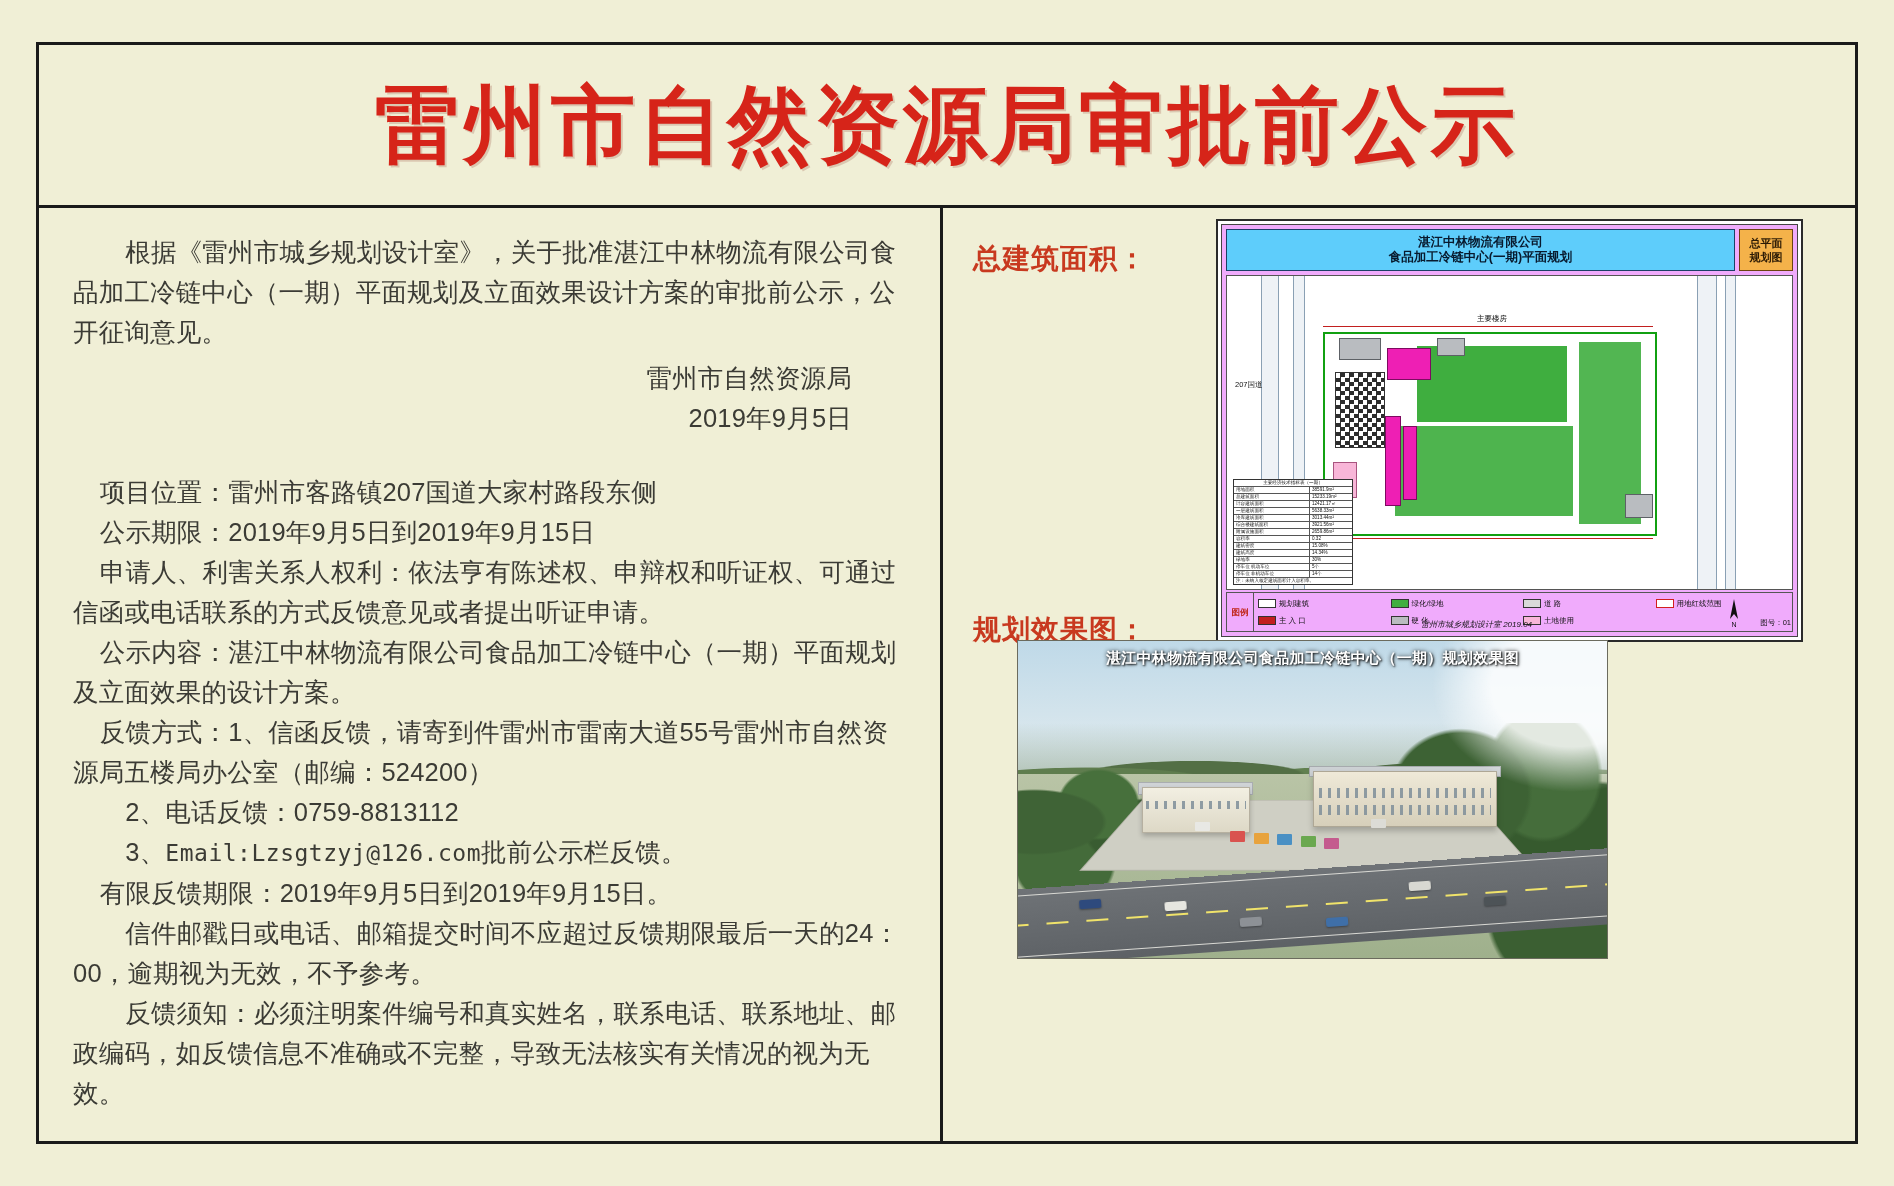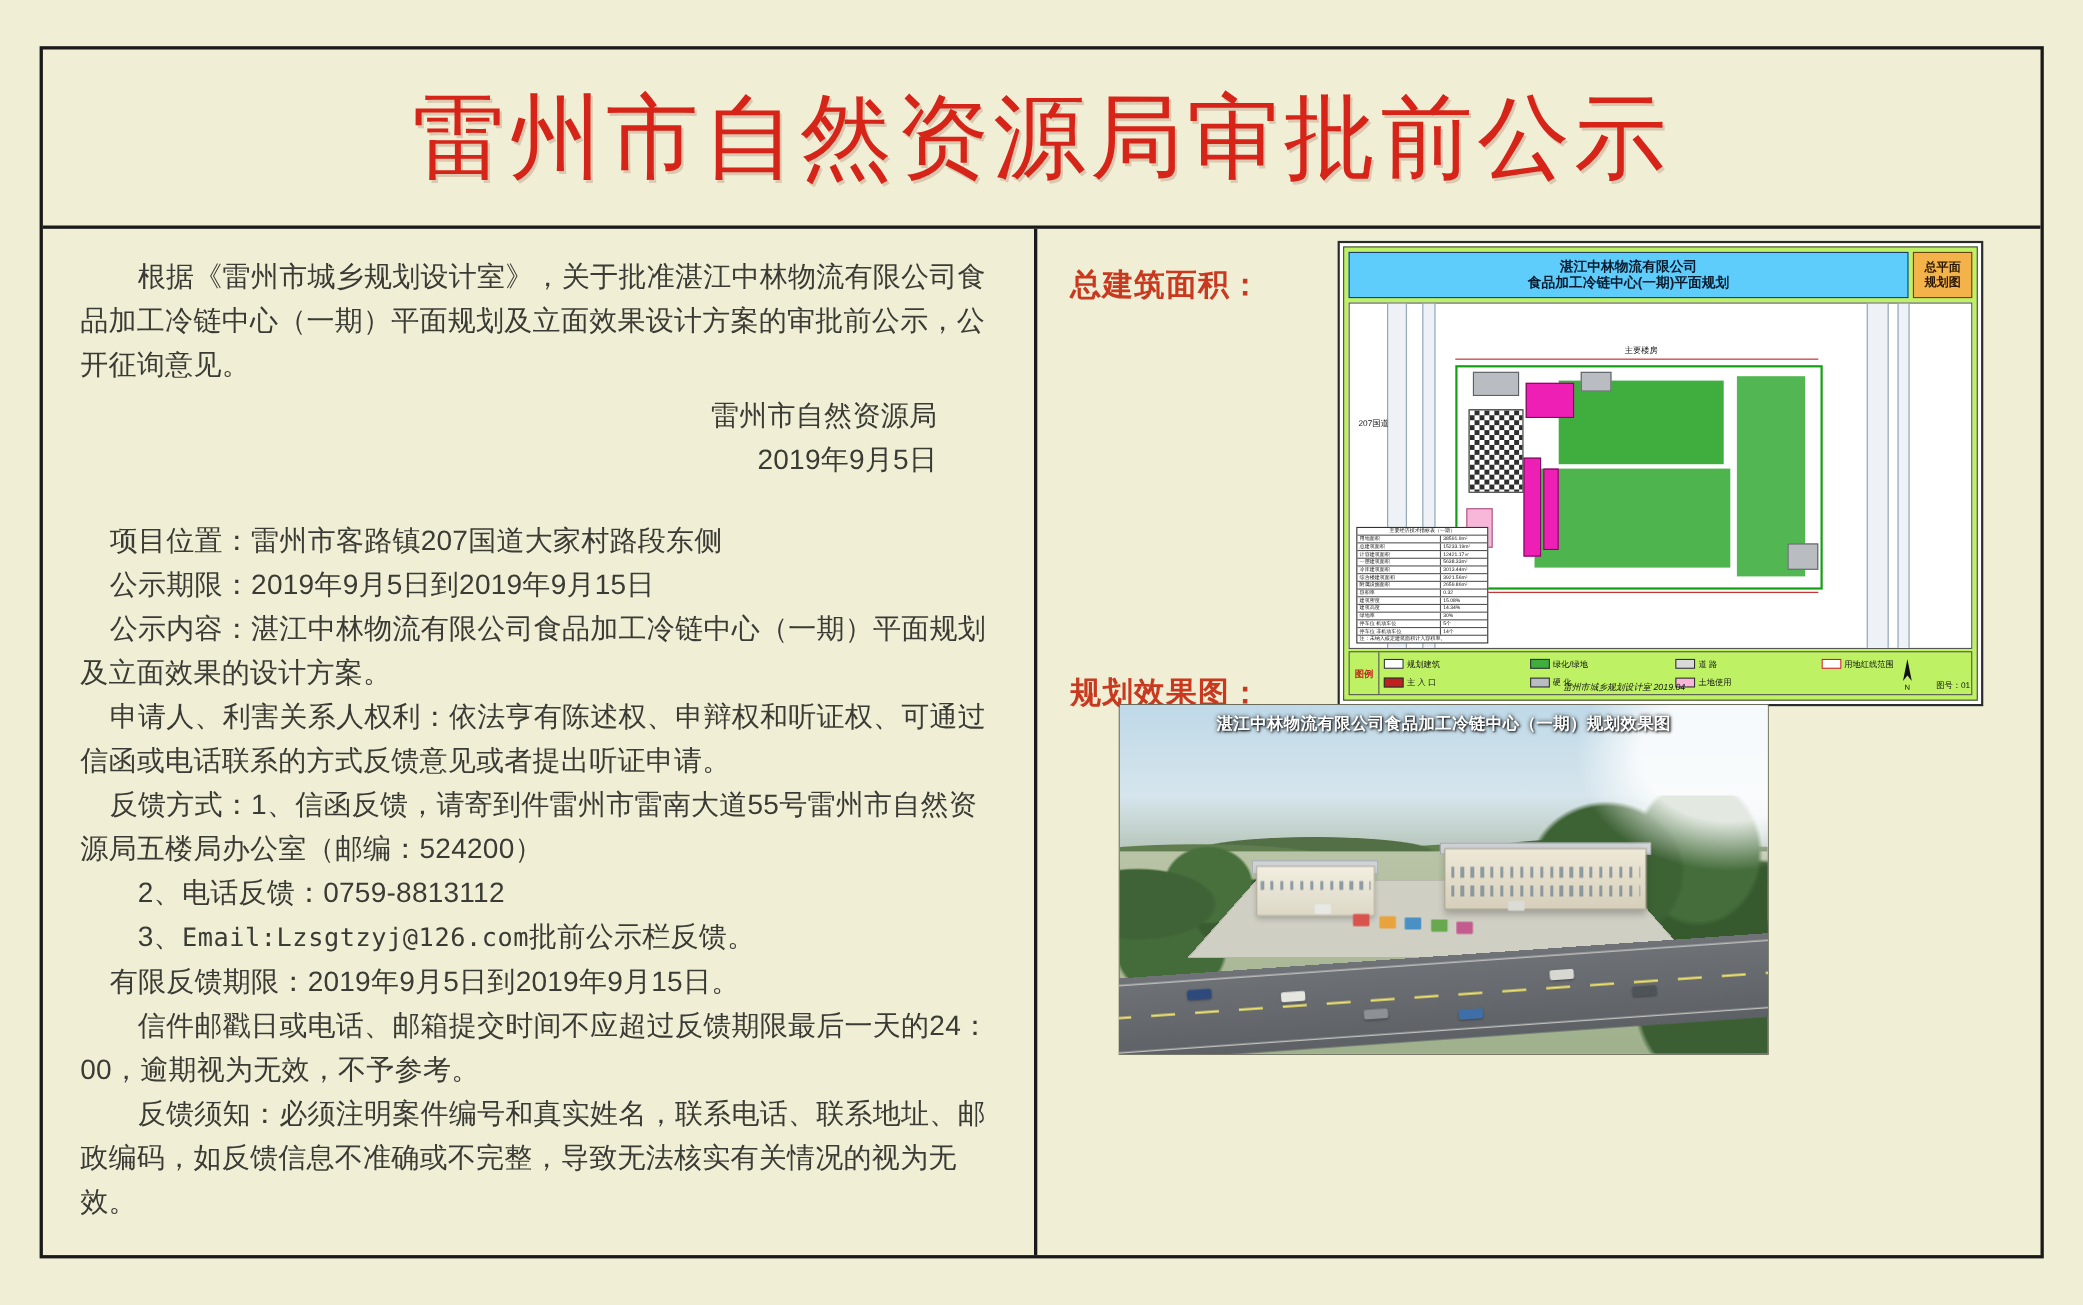--- a/index.html
+++ b/index.html
@@ -37,21 +37,21 @@
     top: 0;
     width: 100%;
     height: 160px;
     display: flex;
     align-items: center;
     justify-content: center;
     box-sizing: border-box;
   }
   .title-text {
     font-size: 84px;
-    font-weight: normal;
+    font-weight: bold;
     color: #d62419;
     letter-spacing: 4px;
     line-height: 1;
     white-space: nowrap;
     text-shadow: 2px 2px 0 rgba(120,20,10,0.18);
   }
   .title-rule {
     position: absolute;
     left: 0;
     top: 160px;
@@ -121,21 +121,21 @@
     border: 2px solid #2a2a2a;
     box-sizing: border-box;
     padding: 3px;
   }
   .plan-inner {
     position: relative;
     width: 100%;
     height: 100%;
     border: 1px solid #444;
     box-sizing: border-box;
-    background: #bef264;
+    background: #f0abfc;
     overflow: hidden;
   }
   .plan-title-bar {
     position: absolute;
     left: 4px;
     top: 4px;
     right: 62px;
     height: 42px;
     background: #5ecdfb;
     border: 1px solid #1b3f66;
@@ -430,22 +430,22 @@
 
           <div class="sig-block">
             <p>雷州市自然资源局</p>
             <p>2019年9月5日</p>
           </div>
 
           <div class="gap-lg"></div>
 
           <p class="p-indent-1">项目位置：雷州市客路镇207国道大家村路段东侧</p>
           <p class="p-indent-1">公示期限：2019年9月5日到2019年9月15日</p>
+          <p class="p-indent-1">申请人、利害关系人权利：依法亨有陈述权、申辩权和听证权、可通过信函或电话联系的方式反馈意见或者提出听证申请。</p>
           <p class="p-indent-1">公示内容：湛江中林物流有限公司食品加工冷链中心（一期）平面规划及立面效果的设计方案。</p>
-          <p class="p-indent-1">申请人、利害关系人权利：依法亨有陈述权、申辩权和听证权、可通过信函或电话联系的方式反馈意见或者提出听证申请。</p>
           <p class="p-indent-1">反馈方式：1、信函反馈，请寄到件雷州市雷南大道55号雷州市自然资源局五楼局办公室（邮编：524200）</p>
           <p class="p-indent">2、电话反馈：0759-8813112</p>
           <p class="p-indent"><span>3、</span><span class="mono">Email:Lzsgtzyj@126.com</span><span>批前公示栏反馈。</span></p>
           <p class="p-indent-1">有限反馈期限：2019年9月5日到2019年9月15日。</p>
           <p class="p-indent">信件邮戳日或电话、邮箱提交时间不应超过反馈期限最后一天的24：00，逾期视为无效，不予参考。</p>
           <p class="p-indent">反馈须知：必须注明案件编号和真实姓名，联系电话、联系地址、邮政编码，如反馈信息不准确或不完整，导致无法核实有关情况的视为无效。</p>
         </div>
       </div>
 
       <div class="col-right">

